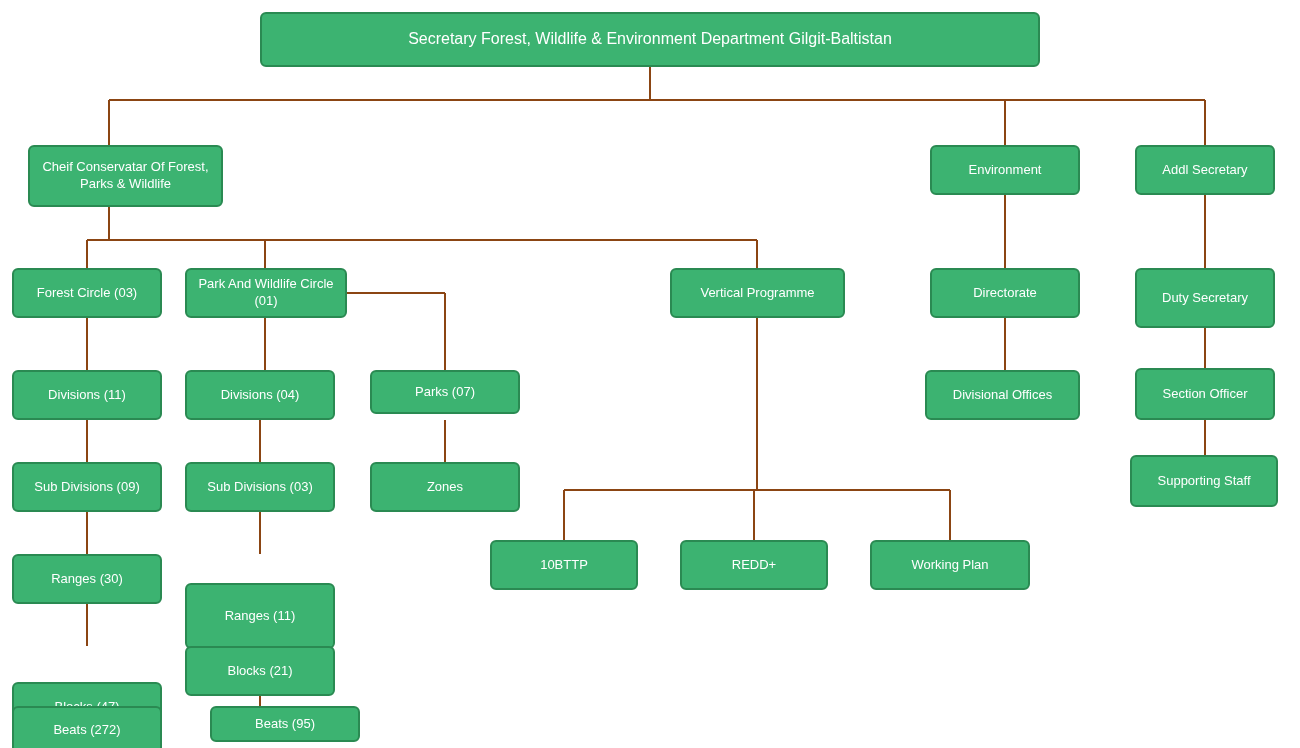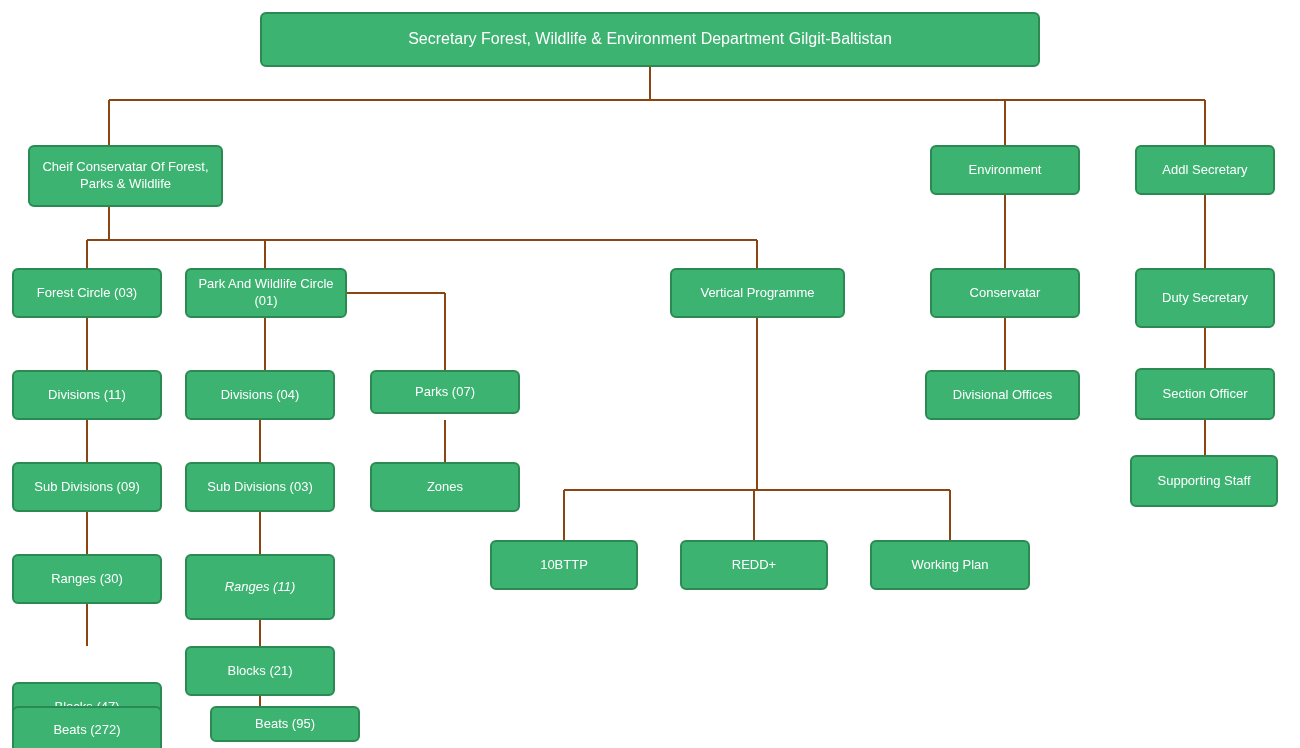--- a/index.html
+++ b/index.html
@@ -122,21 +122,21 @@
   <div class="node" style="left:930px;top:145px;width:150px;height:50px;">Environment</div>
 
   <div class="node" style="left:1135px;top:145px;width:140px;height:50px;">Addl Secretary</div>
 
   <div class="node" style="left:12px;top:268px;width:150px;height:50px;">Forest Circle (03)</div>
 
   <div class="node" style="left:185px;top:268px;width:162px;height:50px;">Park And Wildlife Circle (01)</div>
 
   <div class="node" style="left:670px;top:268px;width:175px;height:50px;">Vertical Programme</div>
 
-  <div class="node" style="left:930px;top:268px;width:150px;height:50px;">Conservatar</div>
+  <div class="node" style="left:930px;top:268px;width:150px;height:50px;">Directorate</div>
 
   <div class="node" style="left:1135px;top:268px;width:140px;height:60px;">Duty Secretary</div>
 
   <div class="node" style="left:12px;top:370px;width:150px;height:50px;">Divisions (11)</div>
 
   <div class="node" style="left:185px;top:370px;width:150px;height:50px;">Divisions (04)</div>
 
   <div class="node" style="left:370px;top:370px;width:150px;height:44px;">Parks (07)</div>
 
   <div class="node" style="left:925px;top:370px;width:155px;height:50px;">Divisional Offices</div>
@@ -146,21 +146,21 @@
   <div class="node" style="left:12px;top:462px;width:150px;height:50px;">Sub Divisions (09)</div>
 
   <div class="node" style="left:185px;top:462px;width:150px;height:50px;">Sub Divisions (03)</div>
 
   <div class="node" style="left:370px;top:462px;width:150px;height:50px;">Zones</div>
 
   <div class="node" style="left:1130px;top:455px;width:148px;height:52px;">Supporting Staff</div>
 
   <div class="node" style="left:12px;top:554px;width:150px;height:50px;text-align:right;">Ranges (30)</div>
 
-  <div class="node" style="left:185px;top:554px;width:150px;height:66px;font-style:italic;">Ranges (11)</div>
+  <div class="node" style="left:185px;top:583px;width:150px;height:66px;">Ranges (11)</div>
 
   <div class="node" style="left:490px;top:540px;width:148px;height:50px;">10BTTP</div>
 
   <div class="node" style="left:680px;top:540px;width:148px;height:50px;">REDD+</div>
 
   <div class="node" style="left:870px;top:540px;width:160px;height:50px;">Working Plan</div>
 
   <div class="node" style="left:12px;top:682px;width:150px;height:50px;">Blocks (47)</div>
 
   <div class="node" style="left:185px;top:646px;width:150px;height:50px;">Blocks (21)</div>

